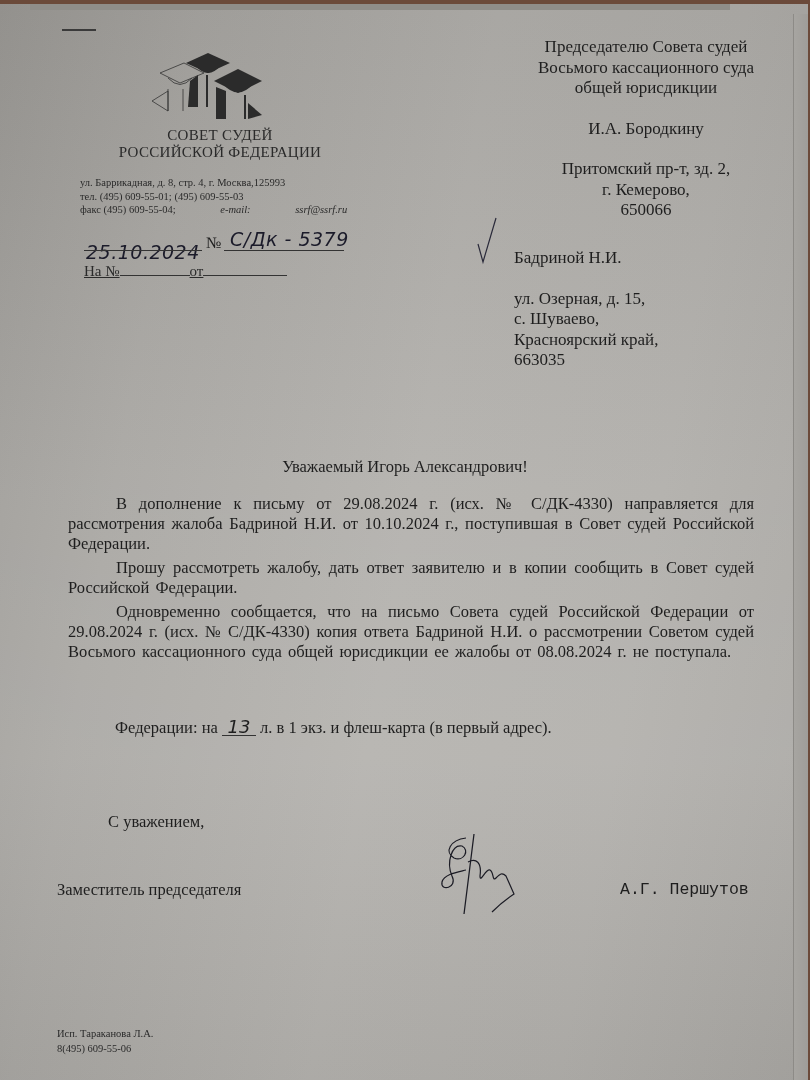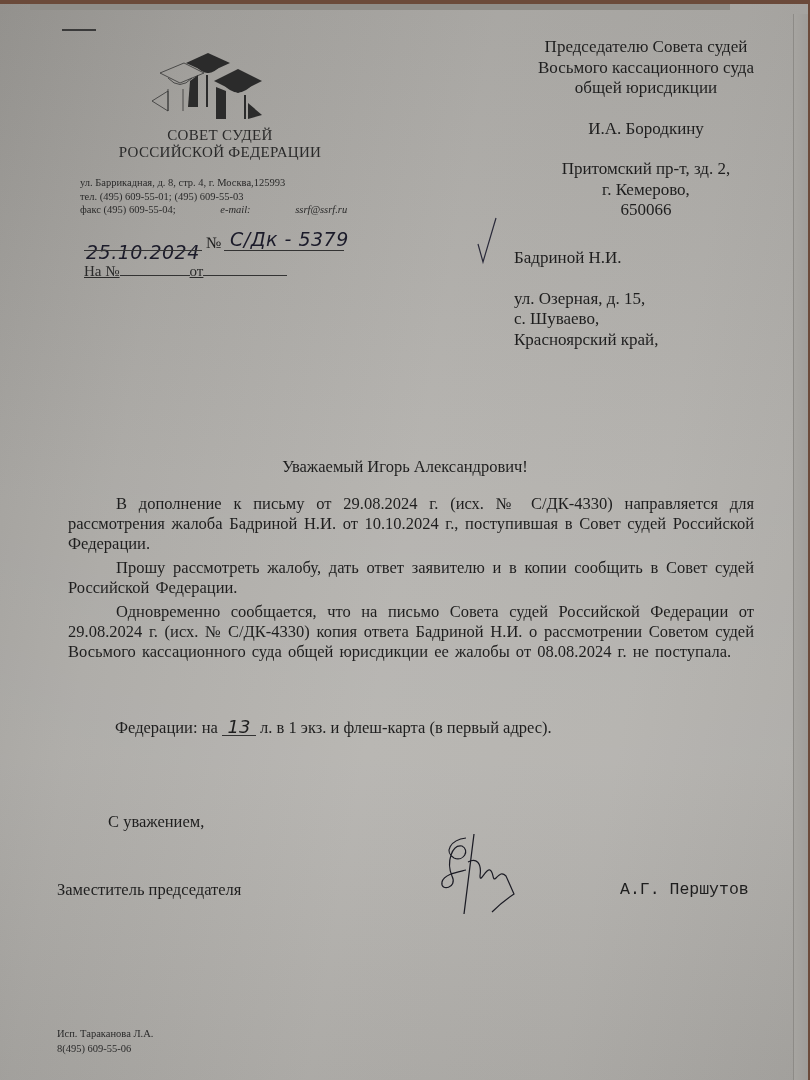--- a/index.html
+++ b/index.html
@@ -164,20 +164,21 @@
   <svg class="checkmark" viewBox="0 0 22 50">
     <path d="M2,28 L7,46 L20,2" fill="none" stroke="#2a2a3a" stroke-width="1.2"></path>
   </svg>
 
   <div class="second-addressee">
     <p>Бадриной Н.И.</p>
     <div class="gap"></div>
     <p>ул. Озерная, д. 15,</p>
     <p>с. Шуваево,</p>
     <p>Красноярский край,</p>
+    <p>663035</p>
   </div>
 
   <div class="salutation">Уважаемый Игорь Александрович!</div>
 
   <div class="body-text">
     <p>В дополнение к письму от 29.08.2024 г. (исх. № С/ДК-4330) направляется для рассмотрения жалоба Бадриной Н.И. от 10.10.2024 г., поступившая в Совет судей Российской Федерации.</p>
     <p class="wide">Прошу рассмотреть жалобу, дать ответ заявителю и в копии сообщить в Совет судей Российской Федерации.</p>
     <p class="wide">Одновременно сообщается, что на письмо Совета судей Российской Федерации от 29.08.2024 г. (исх. № С/ДК-4330) копия ответа Бадриной Н.И. о рассмотрении Советом судей Восьмого кассационного суда общей юрисдикции ее жалобы от 08.08.2024 г. не поступала.</p>
   </div>
 

